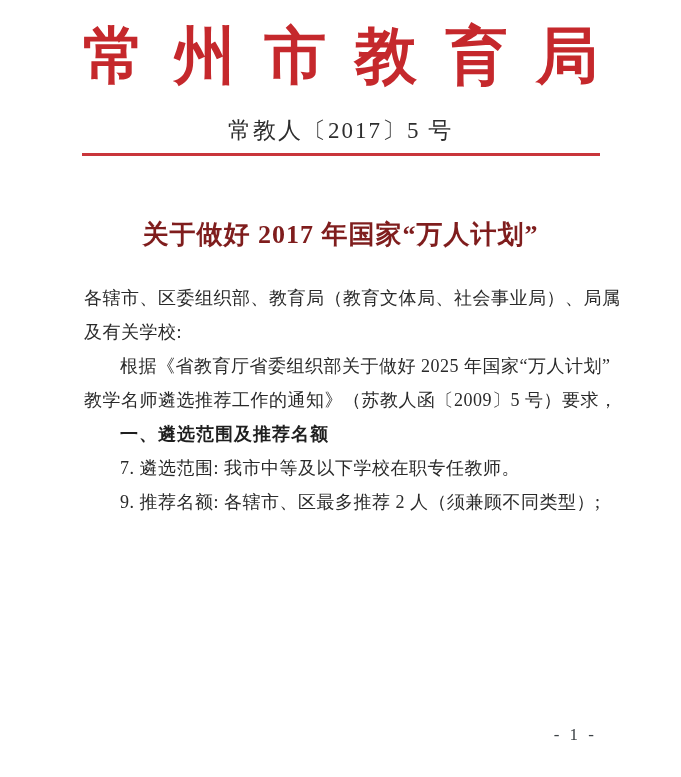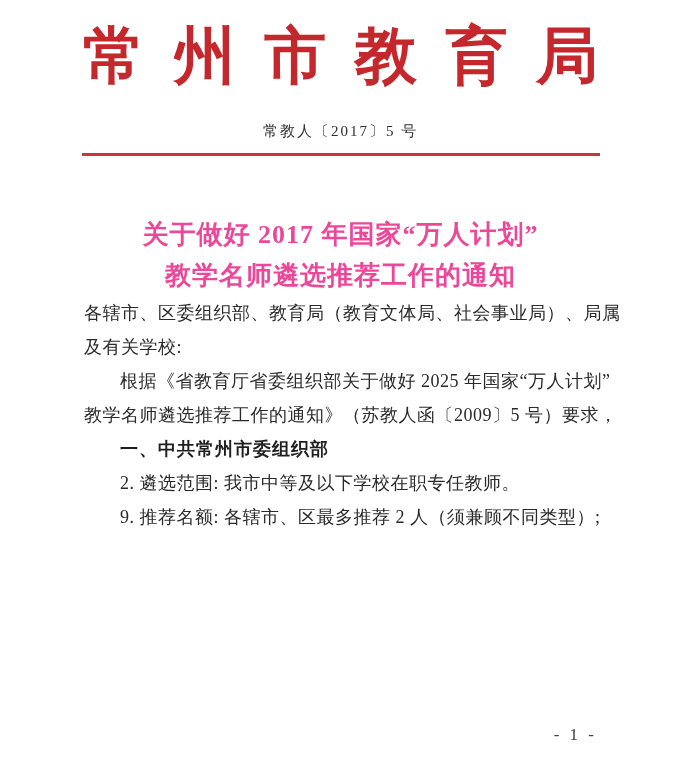--- a/index.html
+++ b/index.html
@@ -35,47 +35,48 @@
   .lh-line2 {
     font-size: 57px;
     line-height: 70px;
     margin-top: 3px;
     letter-spacing: -1px;
   }
   
   .doc-number {
     margin-top: 26px;
     text-align: center;
-    font-size: 15px;
+    font-size: 23px;
     line-height: 26px;
     color: #2e2e2e;
     letter-spacing: 2px;
   }
   
   .red-rule {
     width: 518px;
     height: 3px;
     margin: 9px auto 0 auto;
     background: #c9353b;
   }
   
   .title {
     margin-top: 58px;
     text-align: center;
     font-size: 26px;
     font-weight: bold;
-    color: #ec4899;
+    color: #7f1d1d;
   }
   .title-line {
     display: block;
     line-height: 41px;
     letter-spacing: 1px;
   }
   
   .body-text {
+    margin-top: 26px;
     padding-left: 84px;
     padding-right: 78px;
     font-size: 18px;
     line-height: 34px;
     color: #2a2a2a;
     letter-spacing: 0.5px;
   }
   .body-line {
     white-space: nowrap;
   }
@@ -106,30 +107,29 @@
   <header class="letterhead">
     <div class="lh-line lh-line1">常州市教育局</div>
   </header>
 
   <div class="doc-number">常教人〔2017〕5 号</div>
 
   <div class="red-rule"></div>
 
   <h1 class="title">
     <span class="title-line">关于做好 2017 年国家“万人计划”</span>
-    <span class="title-line">教学名师遴选推荐工作的通知</span>
   </h1>
 
   <main class="body-text">
     <p class="body-line">各辖市、区委组织部、教育局（教育文体局、社会事业局）、局属</p>
     <p class="body-line">及有关学校:</p>
     <p class="body-line indent">根据《省教育厅省委组织部关于做好 2025 年国家“万人计划”</p>
     <p class="body-line">教学名师遴选推荐工作的通知》（苏教人函〔2009〕5 号）要求，</p>
-    <p class="body-line indent heading">一、中共常州市委组织部</p>
-    <p class="body-line indent">2. 遴选范围: 我市中等及以下学校在职专任教师。</p>
+    <p class="body-line indent heading">一、遴选范围及推荐名额</p>
+    <p class="body-line indent">7. 遴选范围: 我市中等及以下学校在职专任教师。</p>
     <p class="body-line indent">9. 推荐名额: 各辖市、区最多推荐 2 人（须兼顾不同类型）;</p>
   </main>
 
   <footer class="footer">
     <span>- 1 -</span>
   </footer>
 
 </div>
 
 </body></html>

